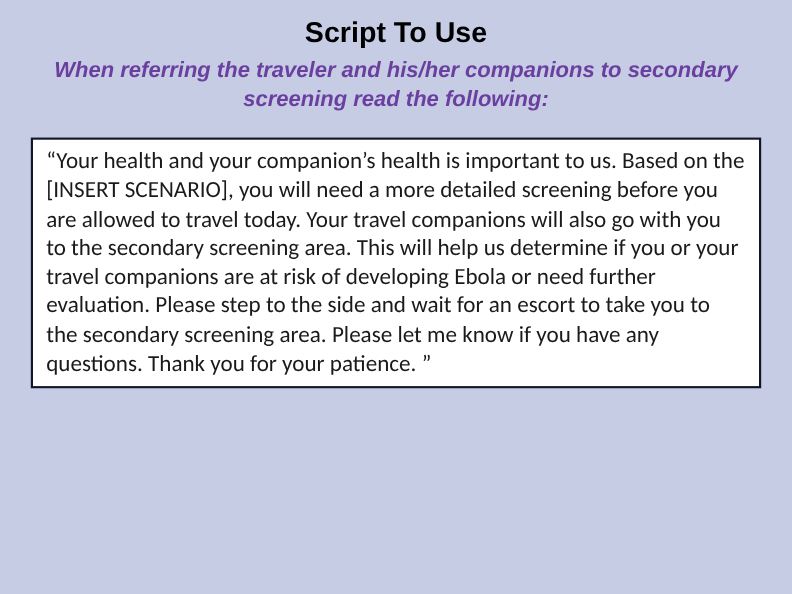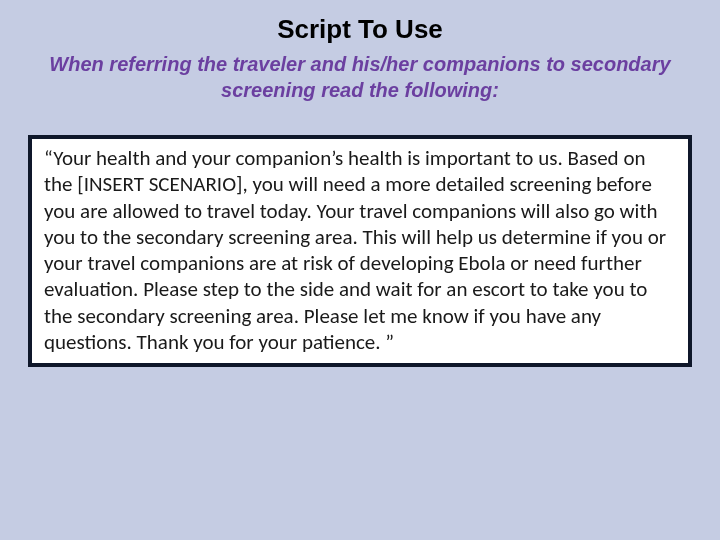--- a/index.html
+++ b/index.html
@@ -22,27 +22,27 @@
       color: #000;
       margin-bottom: 6px;
       font-family: Arial, Helvetica, sans-serif;
     }
     .subtitle {
       text-align: center;
       font-size: 20px;
       font-weight: bold;
       font-style: italic;
       color: #6b3fa0;
-      margin-bottom: 32px;
+      margin-bottom: 22px;
       line-height: 1.3;
       font-family: Arial, Helvetica, sans-serif;
       padding: 0 10px;
     }
     .script-box {
-      border: 4px solid #0f172a;
+      border: 2px solid #0f172a;
       background-color: #ffffff;
       padding: 6px 12px 8px 12px;
       margin: 0 6px;
     }
     .script-text {
       font-size: 21px;
       color: #1a1a1a;
       line-height: 1.25;
       font-family: Calibri, Arial, sans-serif;
     }

